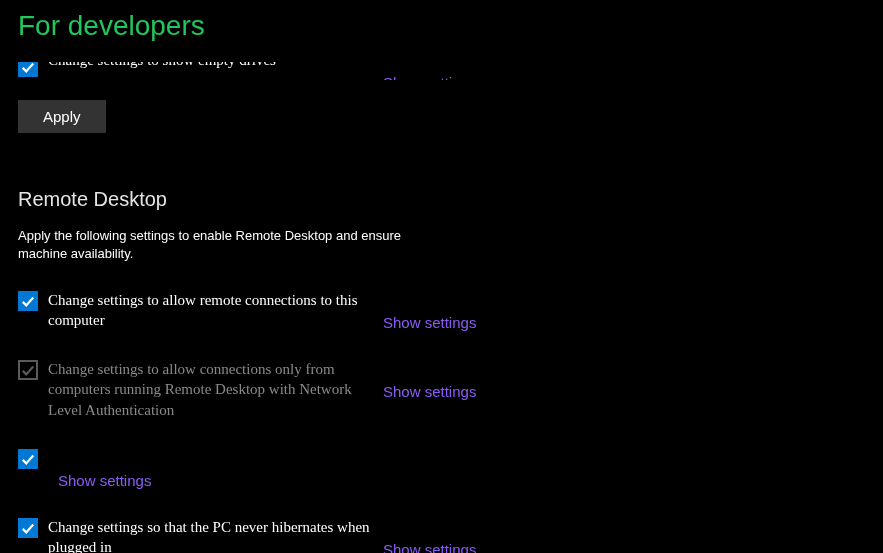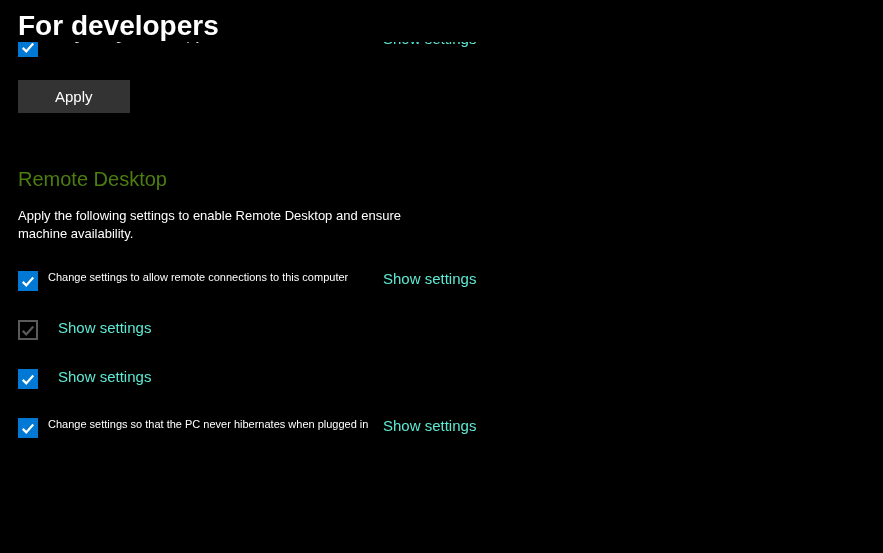--- a/index.html
+++ b/index.html
@@ -12,22 +12,23 @@
       color: #fff;
       font-family: "Segoe UI", -apple-system, sans-serif;
       width: 883px;
       height: 553px;
       overflow: hidden;
       padding-left: 18px;
       padding-top: 10px;
     }
     .page-title {
       font-size: 28px;
-      font-weight: 700;
-      color: #ffffff;
+      font-weight: 400;
+      color: #22c55e;
+      margin-bottom: 20px;
     }
     .checkbox {
       width: 20px;
       height: 20px;
       background: #0078d4;
       display: flex;
       align-items: center;
       justify-content: center;
       flex-shrink: 0;
       margin-right: 10px;
@@ -41,49 +42,51 @@
       fill: none;
     }
     .checkbox.disabled {
       background: transparent;
       border: 2px solid #5a5a5a;
     }
     .checkbox.disabled svg {
       stroke: #5a5a5a;
     }
     .setting-label {
-      font-size: 11px;
+      font-size: 15px;
       color: #fff;
       width: 325px;
       line-height: 1.35;
+      font-family: Liberation Serif, serif;
     }
     .setting-label.disabled {
       color: #8a8a8a;
     }
     .link {
-      color: #5eead4;
+      color: #8b5cf6;
       font-size: 15px;
       cursor: pointer;
       margin-left: 10px;
+      margin-top: 24px;
     }
     .apply-btn {
       background: #333333;
       color: #fff;
       border: none;
-      padding: 8px 37px;
+      padding: 8px 25px;
       font-size: 15px;
       font-family: inherit;
       cursor: pointer;
       margin-top: 20px;
       margin-bottom: 55px;
     }
     .section-title {
       font-size: 20px;
       font-weight: 400;
-      color: #4d7c0f;
+      color: #e5e5e5;
       margin-bottom: 16px;
     }
     .section-desc {
       font-size: 13px;
       color: #fff;
       width: 420px;
       line-height: 1.35;
       margin-bottom: 28px;
     }
     .partial-row {
@@ -144,20 +147,21 @@
   <div class="setting-label">Change settings to allow remote connections to this computer</div>
   <span class="link">Show settings</span>
 </div>
 
 <div class="rd-row">
   <div class="checkbox disabled">
     <svg viewBox="0 0 16 16">
         <polyline points="2,9 6,13 14,4"></polyline>
       </svg>
   </div>
+  <div class="setting-label disabled">Change settings to allow connections only from computers running Remote Desktop with Network Level Authentication</div>
   <span class="link">Show settings</span>
 </div>
 
 <div class="rd-row">
   <div class="checkbox">
     <svg viewBox="0 0 16 16">
         <polyline points="2,9 6,13 14,4"></polyline>
       </svg>
   </div>
   <span class="link">Show settings</span>

